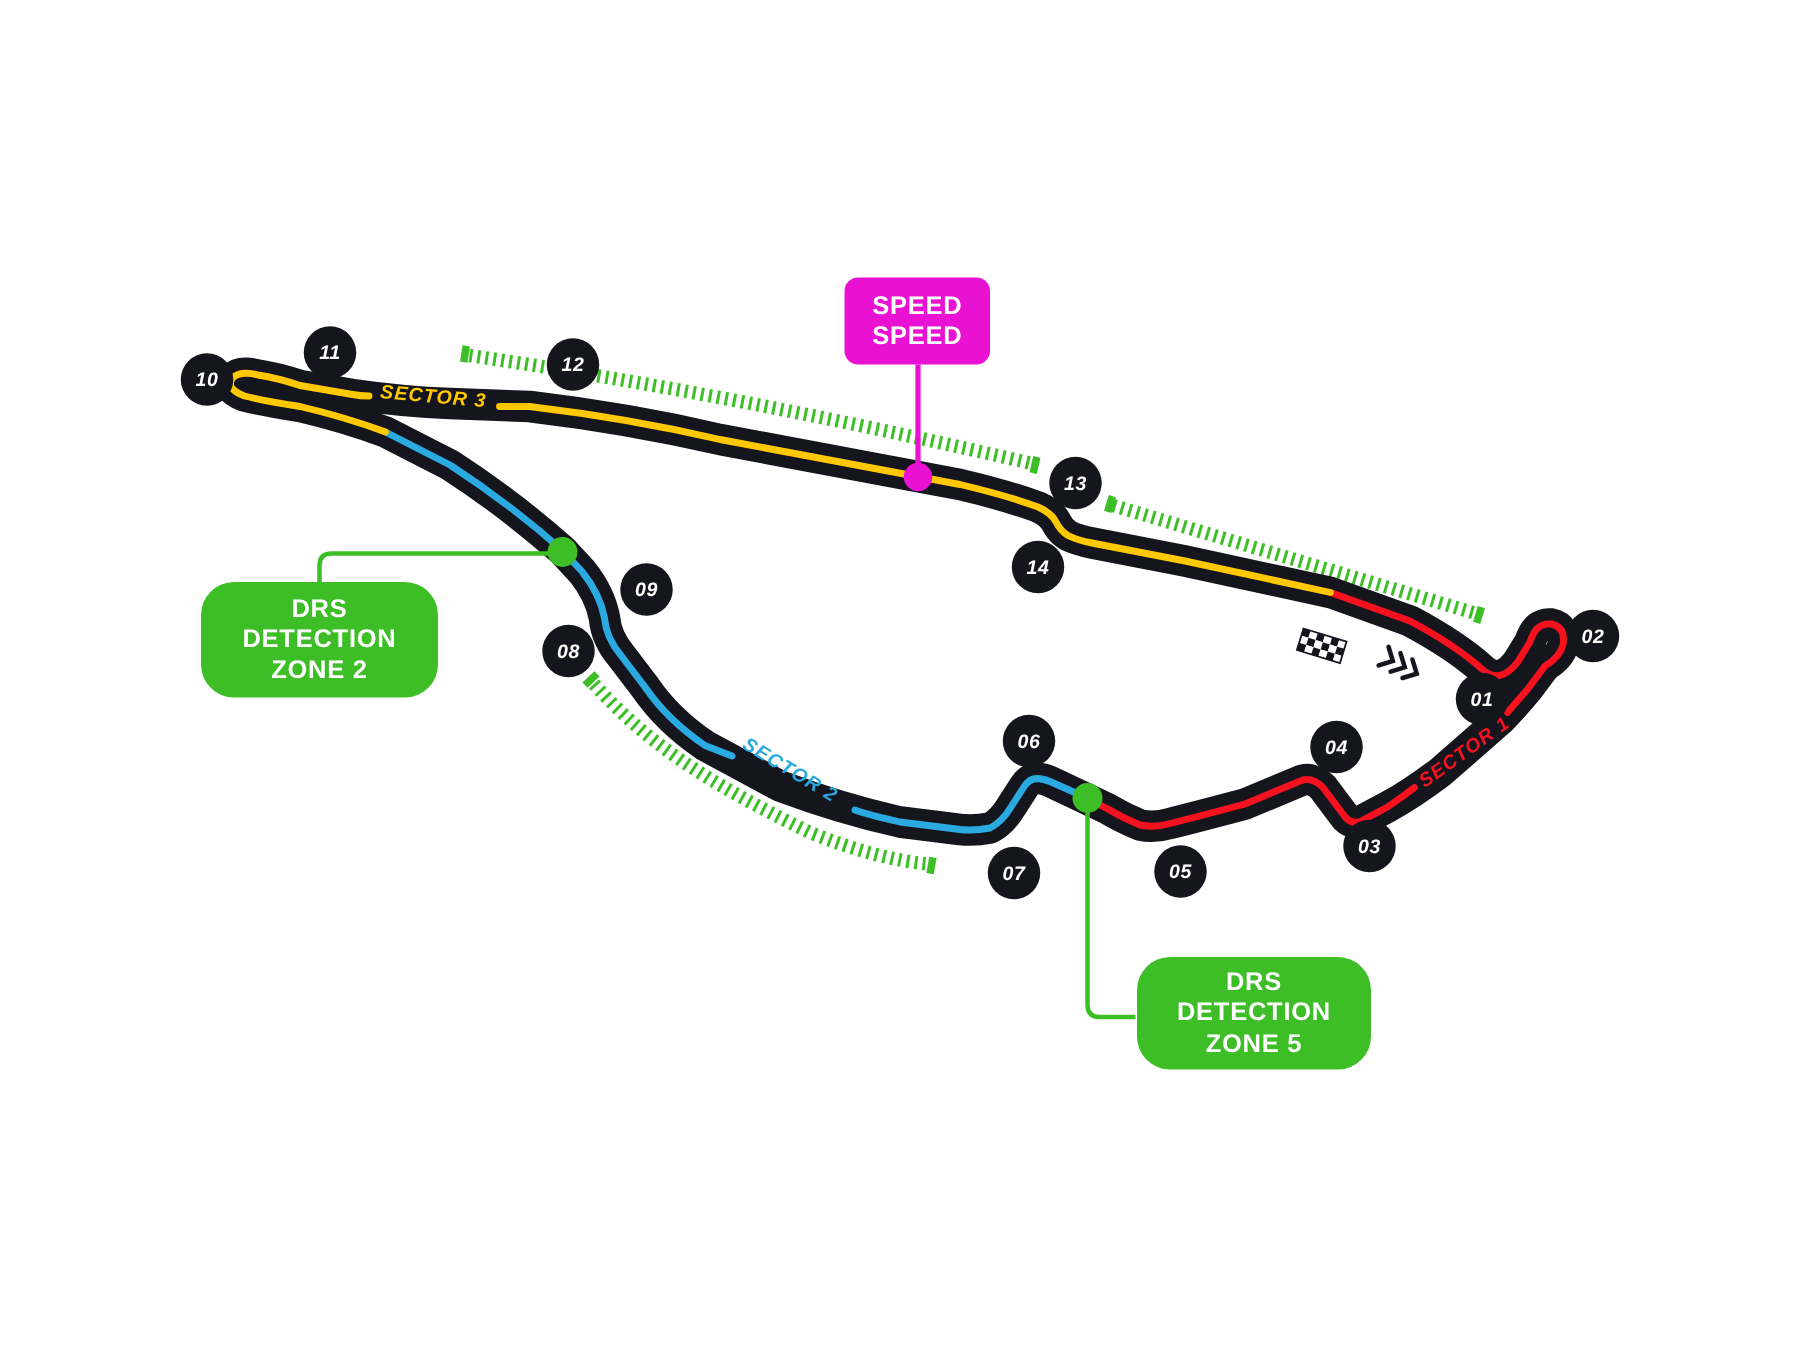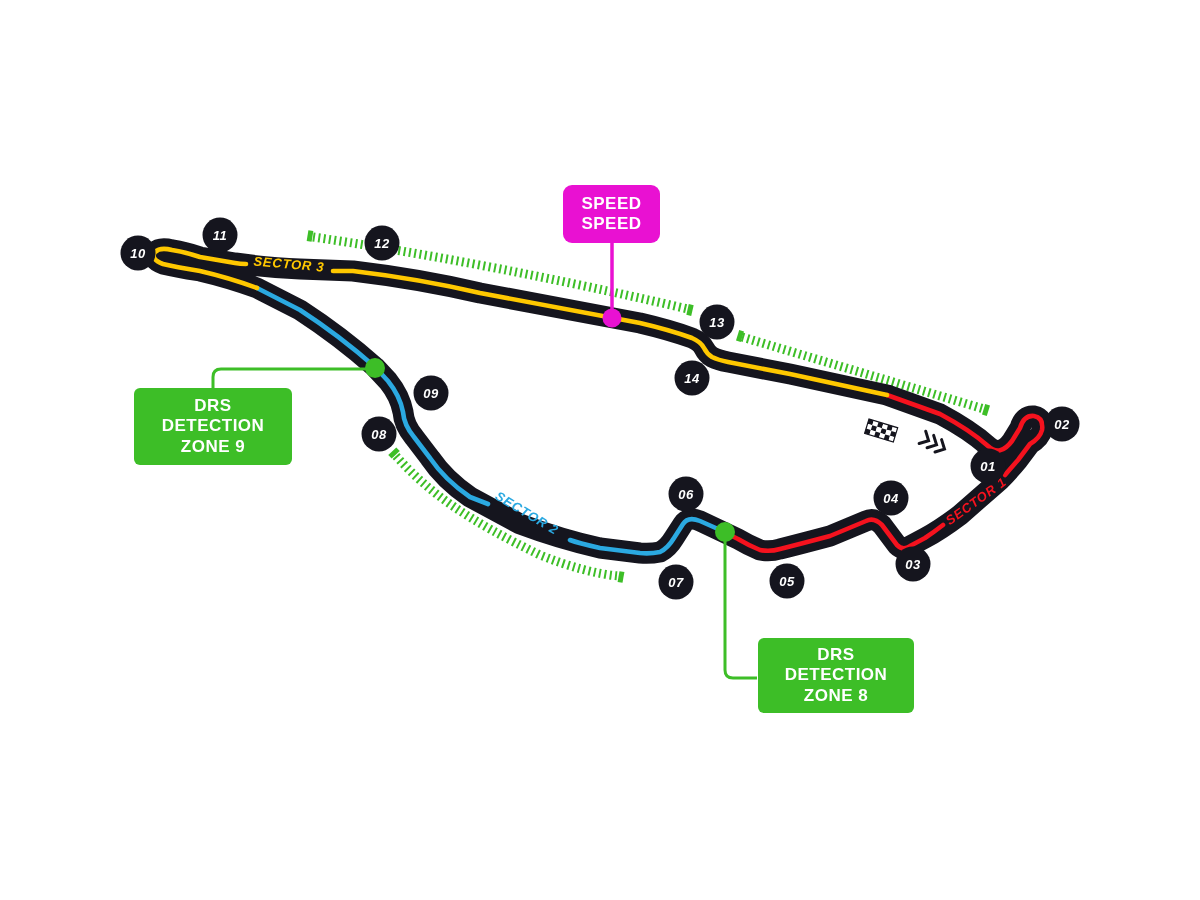--- a/index.html
+++ b/index.html
@@ -43,21 +43,21 @@
   .chevron{fill:none;stroke:var(--c-track,#15151E);stroke-width:3;stroke-linecap:round;stroke-linejoin:miter;}
 
   
   .label-box{
     position:absolute;
     display:flex;flex-direction:column;align-items:center;justify-content:center;
     color:#fff;font-weight:bold;text-align:left;
     letter-spacing:0.5px;line-height:1.18;
   }
   .label-box.magenta{background:var(--c-magenta,#E911D2);border-radius:9px;}
-  .label-box.green{background:var(--c-green,#3DBE27);border-radius:6px;}
+  .label-box.green{background:var(--c-green,#3DBE27);border-radius:22px;}
   #speed-trap-box{left:563px;top:185px;width:97px;height:58px;font-size:17px;}
   #drs2-box{left:134px;top:388px;width:158px;height:77px;font-size:17px;}
   #drs1-box{left:758px;top:638px;width:156px;height:75px;font-size:17px;}
 </style>
 </head>
 <body>
 
 <div class="stage">
   <svg width="1200" height="900" viewBox="0 0 1200 900">
 
@@ -232,21 +232,21 @@
   </svg>
 
   <div id="speed-trap-box" class="label-box magenta">
     <div>SPEED</div>
     <div>SPEED</div>
   </div>
 
   <div id="drs2-box" class="label-box green">
     <div>DRS</div>
     <div>DETECTION</div>
-    <div>ZONE 9</div>
+    <div>ZONE 2</div>
   </div>
 
   <div id="drs1-box" class="label-box green">
     <div>DRS</div>
     <div>DETECTION</div>
-    <div>ZONE 8</div>
+    <div>ZONE 5</div>
   </div>
 </div>
 
 </body></html>

